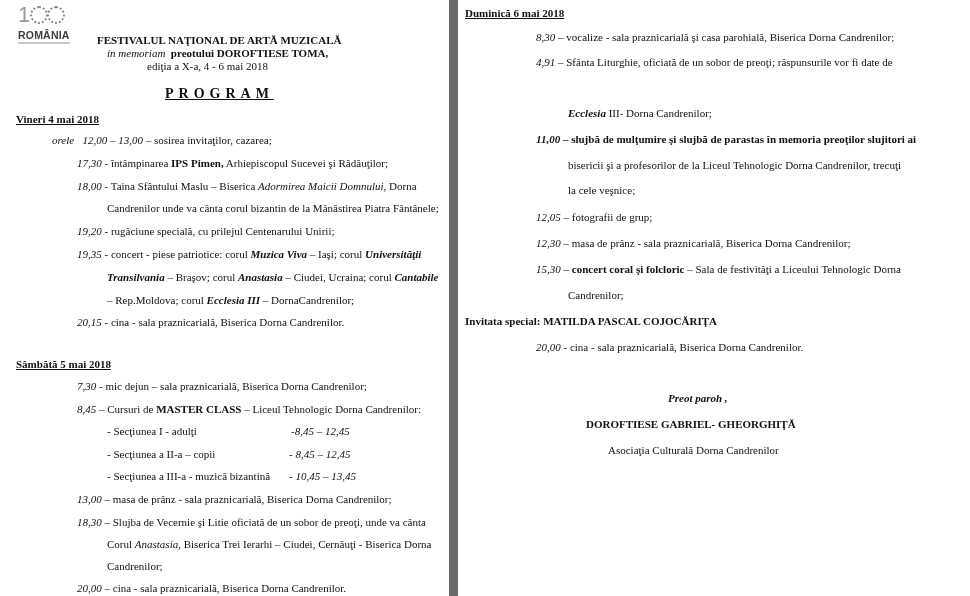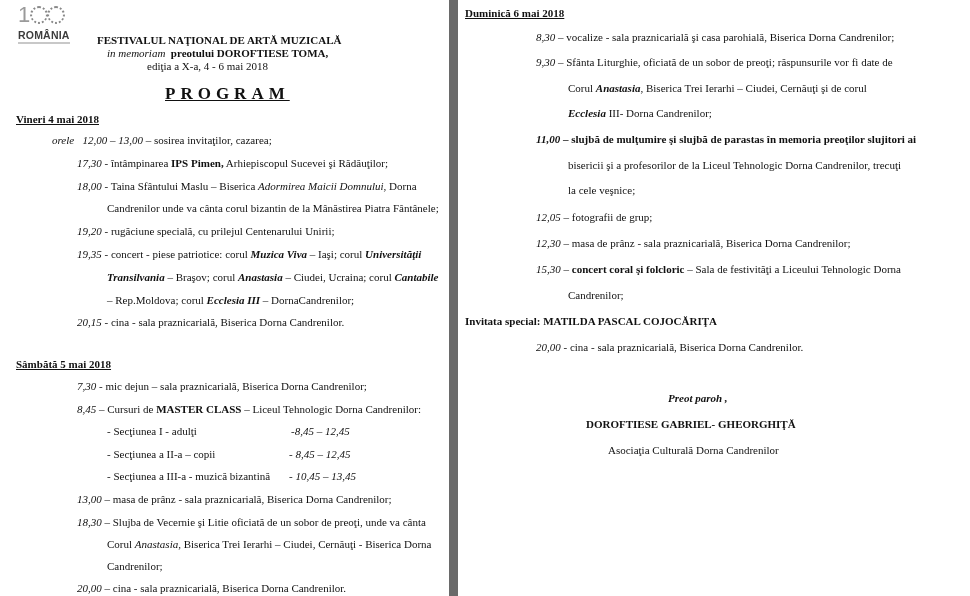--- a/index.html
+++ b/index.html
@@ -17,21 +17,21 @@
 
   
   #logo { position: absolute; left: 14px; top: 2px; width: 60px; height: 44px; }
   #logo .hundred { position: absolute; left: 4px; top: 0; font-family: "Liberation Sans", sans-serif; font-size: 22px; color: #9a9a9a; letter-spacing: -1px; font-weight: 300; }
   #logo .ring { position: absolute; top: 4px; width: 18px; height: 18px; border: 2px dotted #888; border-radius: 50%; }
   #logo .r1 { left: 16px; } #logo .r2 { left: 33px; }
   #logo .word { position: absolute; left: 4px; top: 27px; font-family: "Liberation Sans", sans-serif; font-weight: bold; font-size: 10.5px; color: #3c3c3c; letter-spacing: 0.2px; }
   #logo .tag { position: absolute; left: 4px; top: 40px; width: 52px; height: 2px; background: #c8c8c8; }
 
   .hdr { font-size: 11px; }
-  #program-title { font-size: 17px; letter-spacing: 5px; font-weight: bold; text-decoration: underline; }
+  #program-title { font-size: 14px; letter-spacing: 5px; font-weight: bold; text-decoration: underline; }
 </style>
 </head>
 <body>
 
 <div id="left-page" class="page">
 
   <div id="logo">
     <span class="hundred" style="color:transparent;">100</span>
     <span class="hundred">1</span>
     <span class="ring r1"></span>
@@ -117,24 +117,21 @@
 <div id="divider"></div>
 
 <div id="right-page" class="page">
   <div class="abs b u" style="left:7px; top:7px;">Duminică 6 mai 2018</div>
 
   <div class="abs" style="left:78px; top:31px;">
     <span class="i">8,30</span><span>  – vocalize - sala praznicarială şi casa parohială, Biserica Dorna Candrenilor;</span>
   </div>
 
   <div class="abs" style="left:78px; top:56px;">
-    <span class="i">9,30</span><span> – Sfânta Liturghie, oficiată de un sobor de preoţi; răspunsurile vor fi date de</span>
-  </div>
-  <div class="abs" style="left:110px; top:82px;">
-    <span>Corul </span><span class="bi">Anastasia</span><span>, Biserica Trei Ierarhi – Ciudei, Cernăuţi şi de corul</span>
+    <span class="i">4,91</span><span> – Sfânta Liturghie, oficiată de un sobor de preoţi; răspunsurile vor fi date de</span>
   </div>
   <div class="abs" style="left:110px; top:107px;">
     <span class="bi">Ecclesia</span><span> III- Dorna Candrenilor;</span>
   </div>
 
   <div class="abs" style="left:78px; top:133px;font-weight:bold;">
     <span class="i">11,00</span><span> – slujbă de mulţumire şi slujbă de parastas în memoria preoţilor slujitori ai</span>
   </div>
   <div class="abs" style="left:110px; top:159px;">bisericii şi a profesorilor de la Liceul Tehnologic Dorna Candrenilor, trecuţi</div>
   <div class="abs" style="left:110px; top:184px;">la cele veşnice;</div>

